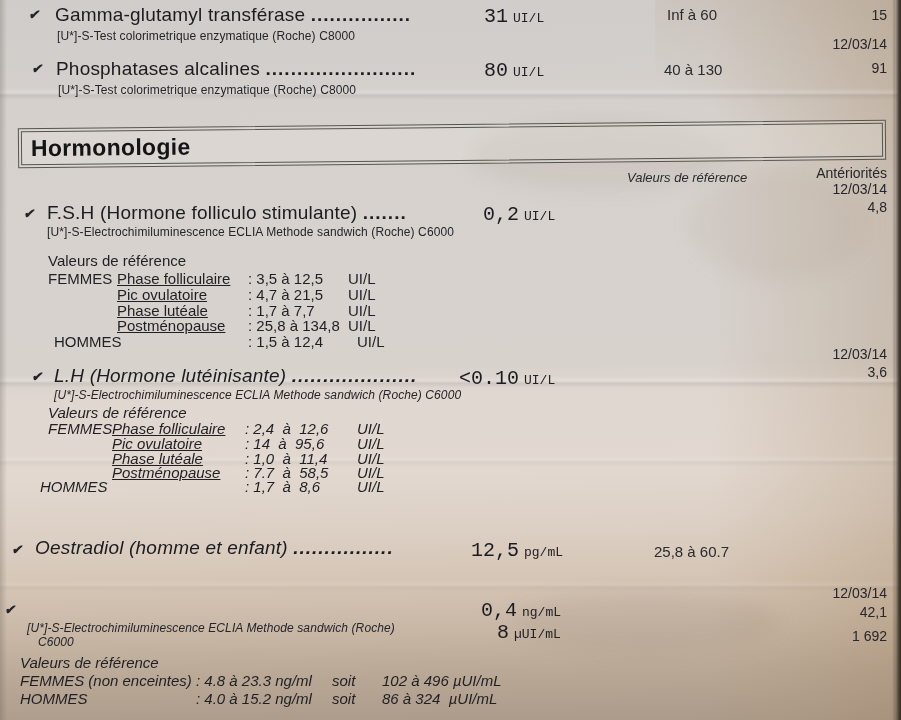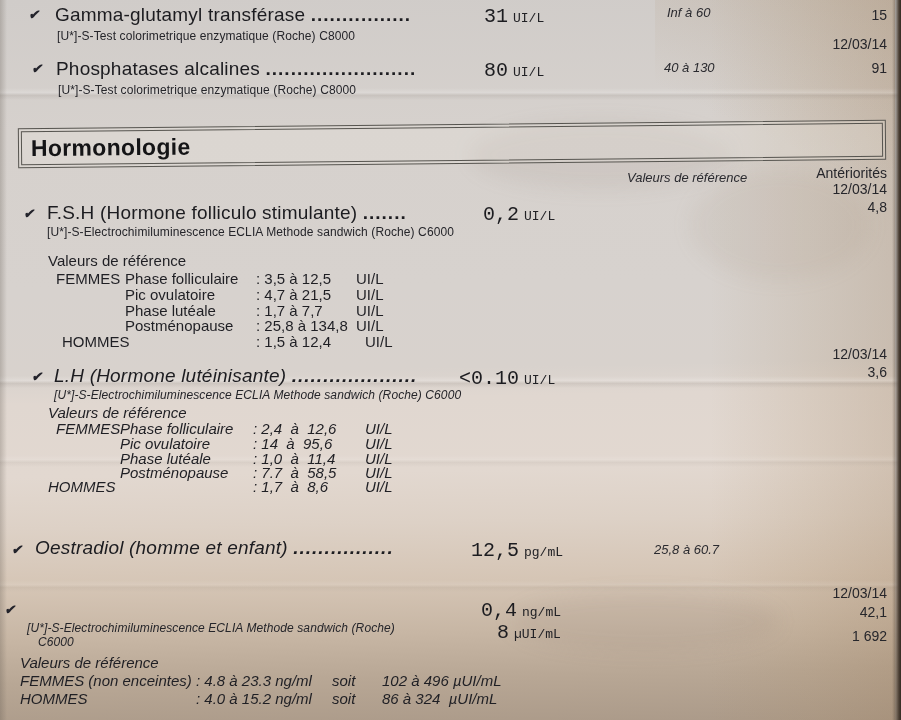--- a/index.html
+++ b/index.html
@@ -12,38 +12,38 @@
       #c7b6a4 87%, #b8a795 93%, #ab9a89 100%);
   }
   .t{position:absolute;white-space:pre;line-height:1.15;}
   .check{font-size:13px;font-weight:700;color:#23232b;transform:skewX(-10deg);}
   .tname{font-size:19px;color:#1c1c20;letter-spacing:.2px;}
   .dots{font-weight:700;letter-spacing:1px;}
   .method{font-size:12px;color:#25252a;letter-spacing:.1px;}
   .valwrap{display:flex;align-items:baseline;gap:5px;font-family:Liberation Mono, monospace;}
   .val{font-size:20px;color:#1c1c20;}
   .vu{font-size:13px;color:#212125;}
-  .refmid{font-size:13px;font-style:italic;color:#2a2a2f;}
+  .refmid{font-size:15px;color:#2a2a2f;}
   .num{font-size:14px;color:#26262b;}
   .ra{right:14px;text-align:right;}
   .reft{font-size:15px;color:#1f1f24;}
   .it{font-style:italic;}
   .colhead{font-size:13px;font-style:italic;color:#2a2a2f;}
   
   .hbox{position:absolute;left:18px;top:124px;width:868px;height:40px;
         border:1px solid #56544f;padding:2px;box-sizing:border-box;
         transform:rotate(-.55deg);background:rgba(235,230,224,.25);}
   .hbox-inner{width:100%;height:100%;border:1px solid #56544f;box-sizing:border-box;
         display:flex;align-items:center;}
   .hbox-title{font-size:23px;font-weight:700;color:#141416;padding-left:9px;letter-spacing:.3px;
         font-family:"Liberation Sans",sans-serif;}
   
-  .row{position:absolute;height:17px;width:380px;margin-left:8px;}
+  .row{position:absolute;height:17px;width:380px;}
   .row span{position:absolute;top:0;}
-  .g{left:0;} .p{left:69px;} .r{left:200px;} .u{left:300px;}
+  .g{left:0;} .p{left:69px;text-decoration:underline;} .r{left:200px;} .u{left:300px;}
   .lhrow .p{left:64px;} .lhrow .r{left:197px;} .lhrow .u{left:309px;}
   .gh{left:6px;} .ghl{left:-8px;}
   .brow{position:absolute;height:17px;width:560px;}
   .brow span{position:absolute;top:0;}
   .bl{left:0;} .br{left:176px;} .bs{left:312px;} .bc{left:362px;}
   
   .ov{position:absolute;pointer-events:none;}
   .warm-right{top:0;right:6px;width:185px;height:100%;
     background:linear-gradient(90deg,rgba(168,138,100,0) 0%,rgba(168,138,100,.16) 55%,rgba(158,126,90,.26) 100%);}
   .warm-tr{top:0;right:6px;width:240px;height:170px;

